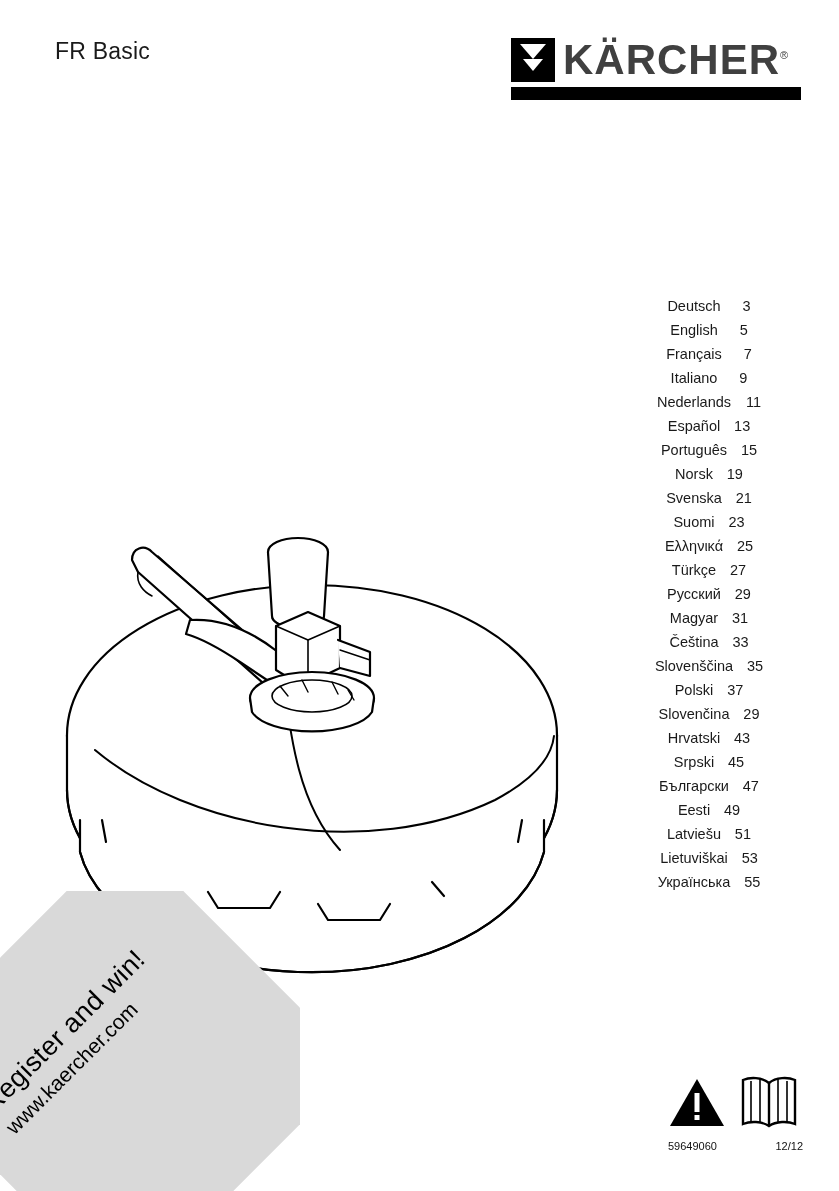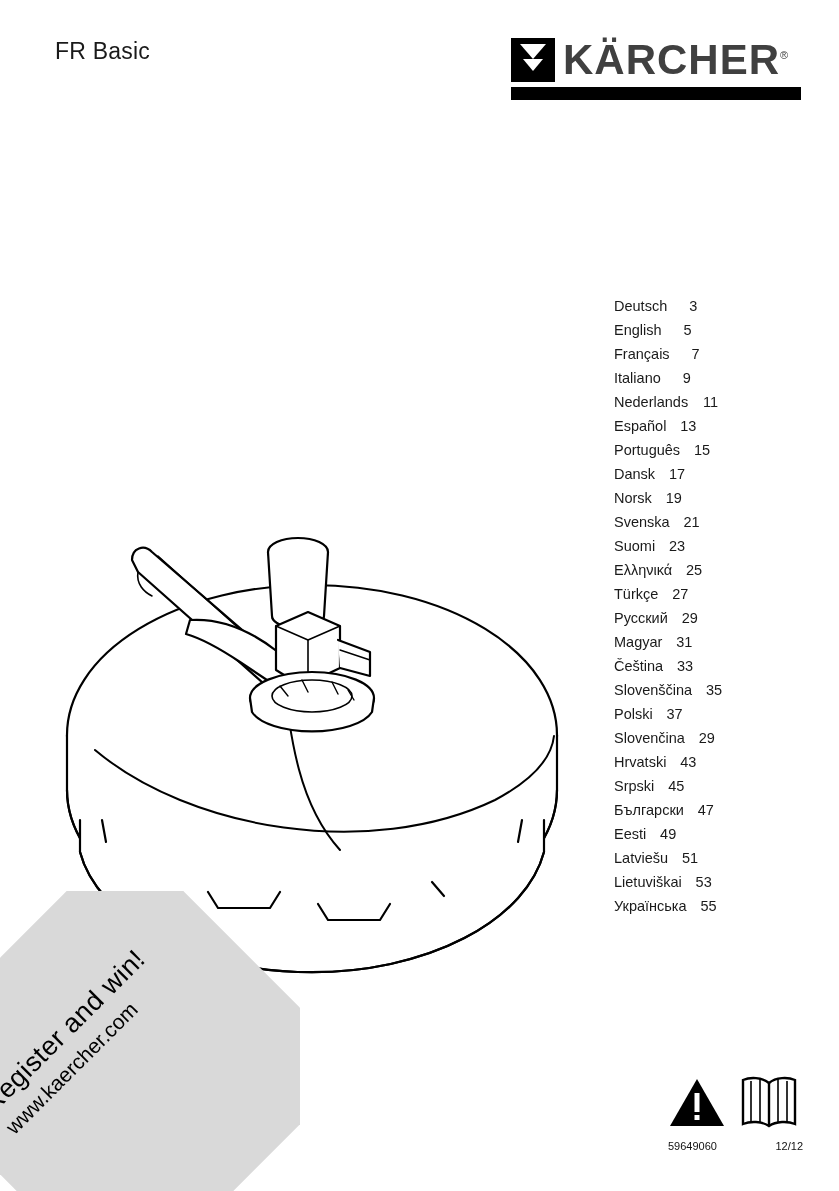--- a/index.html
+++ b/index.html
@@ -81,21 +81,21 @@
 
   
   .toc {
     position: absolute;
     left: 614px;
     top: 294px;
     width: 190px;
   }
   .toc-row {
     display: flex;
-    justify-content: flex-start;
+    justify-content: center;
     font-size: 14.5px;
     line-height: 24px;
     color: #1a1a1a;
   }
   .toc-lang { white-space: nowrap; }
   .toc-page { width: 30px; text-align: right; }
 
   
   .illustration {
     position: absolute;
@@ -206,24 +206,20 @@
       <span class="toc-lang">Nederlands</span>
       <span class="toc-page">11</span>
     </div>
   <div class="toc-row">
       <span class="toc-lang">Español</span>
       <span class="toc-page">13</span>
     </div>
   <div class="toc-row">
       <span class="toc-lang">Português</span>
       <span class="toc-page">15</span>
-    </div>
-  <div class="toc-row">
-      <span class="toc-lang">Dansk</span>
-      <span class="toc-page">17</span>
     </div>
   <div class="toc-row">
       <span class="toc-lang">Norsk</span>
       <span class="toc-page">19</span>
     </div>
   <div class="toc-row">
       <span class="toc-lang">Svenska</span>
       <span class="toc-page">21</span>
     </div>
   <div class="toc-row">

